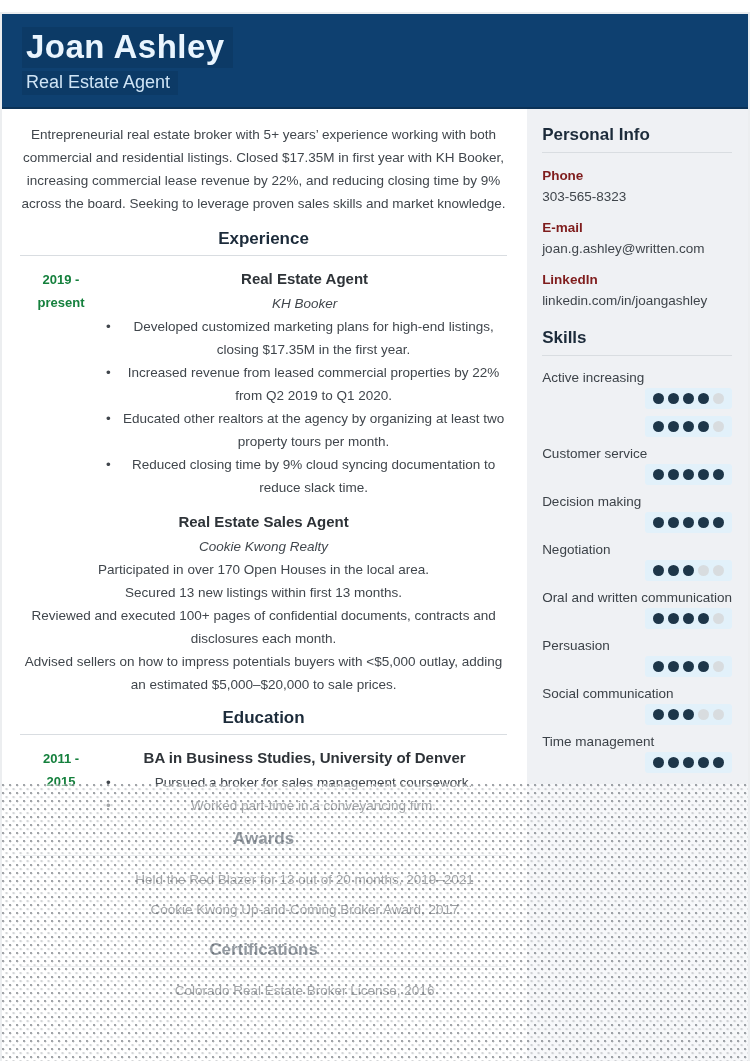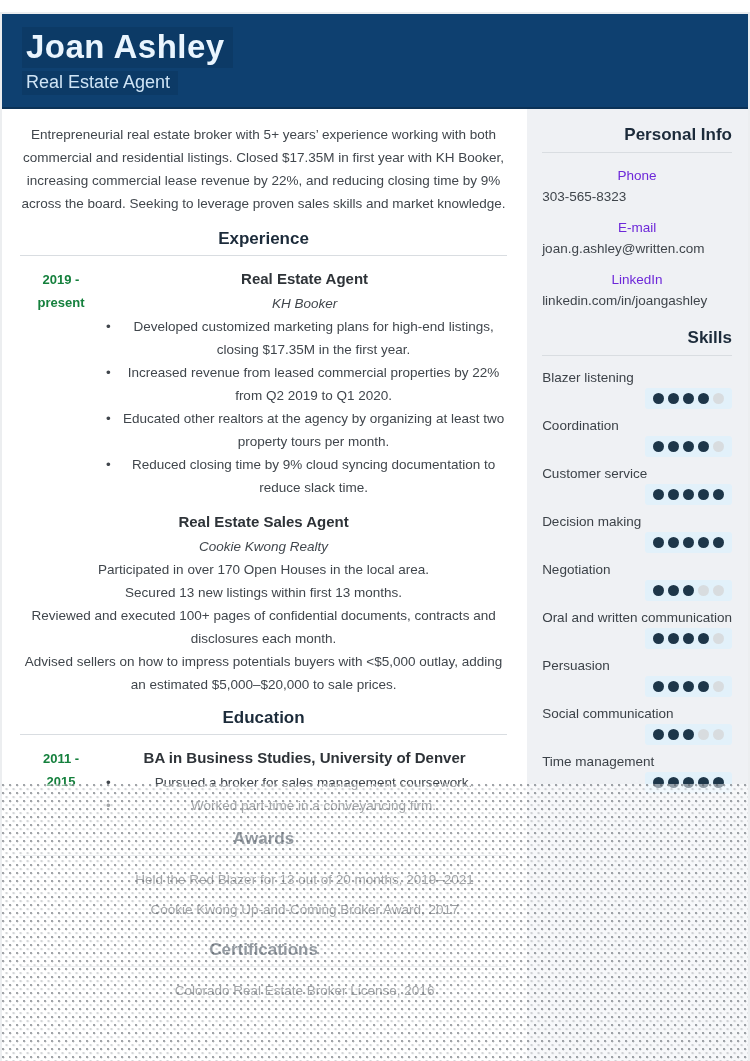--- a/index.html
+++ b/index.html
@@ -116,29 +116,27 @@
   }
 
   
   .side-heading {
     font-size: 17px;
     font-weight: 700;
     color: #1c2b3a;
     padding-bottom: 7px;
     border-bottom: 1px solid #d9dde1;
     margin-bottom: 12px;
-    text-align: right;
   }
   .pi-field { margin-bottom: 9px; }
   .pi-label {
     font-size: 13.5px;
-    font-weight: 400;
-    color: #6d28d9;
+    font-weight: 700;
+    color: #7f1d1d;
     line-height: 21px;
-    text-align: center;
   }
   .pi-value {
     font-size: 13.5px;
     color: #3f454b;
     line-height: 22px;
   }
   .skills-block { margin-top: 16px; }
   .skill-row { margin-bottom: 7px; }
   .skill-label {
     font-size: 13.5px;
@@ -274,31 +272,30 @@
           <div class="pi-field">
             <div class="pi-label">LinkedIn</div>
             <div class="pi-value">linkedin.com/in/joangashley</div>
           </div>
         </div>
 
       <div class="skills-block">
         <div class="side-heading">Skills</div>
         <div id="skills-list">
             <div class="skill-row">
-              <div class="skill-label">Blazer listening</div>
-              <div class="skill-dots-line"><span class="skill-dots">
-                  <span class="dot on"></span>
-                  <span class="dot on"></span>
-                  <span class="dot on"></span>
-                  <span class="dot on"></span>
-                  <span class="dot"></span>
-                </span></div>
-            </div>
-            <div class="skill-row">
-              <div class="skill-label">Coordination</div>
+              <div class="skill-label">Active increasing</div>
+              <div class="skill-dots-line"><span class="skill-dots">
+                  <span class="dot on"></span>
+                  <span class="dot on"></span>
+                  <span class="dot on"></span>
+                  <span class="dot on"></span>
+                  <span class="dot"></span>
+                </span></div>
+            </div>
+            <div class="skill-row">
               <div class="skill-dots-line"><span class="skill-dots">
                   <span class="dot on"></span>
                   <span class="dot on"></span>
                   <span class="dot on"></span>
                   <span class="dot on"></span>
                   <span class="dot"></span>
                 </span></div>
             </div>
             <div class="skill-row">
               <div class="skill-label">Customer service</div>

